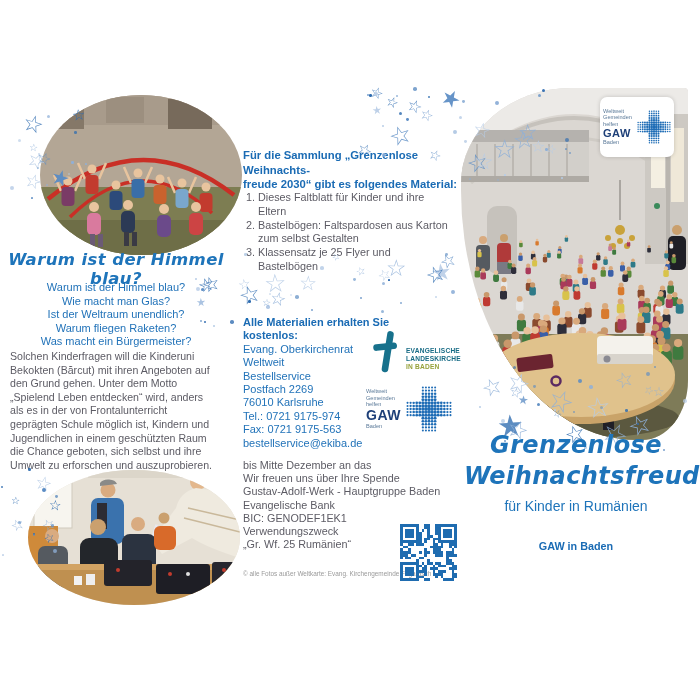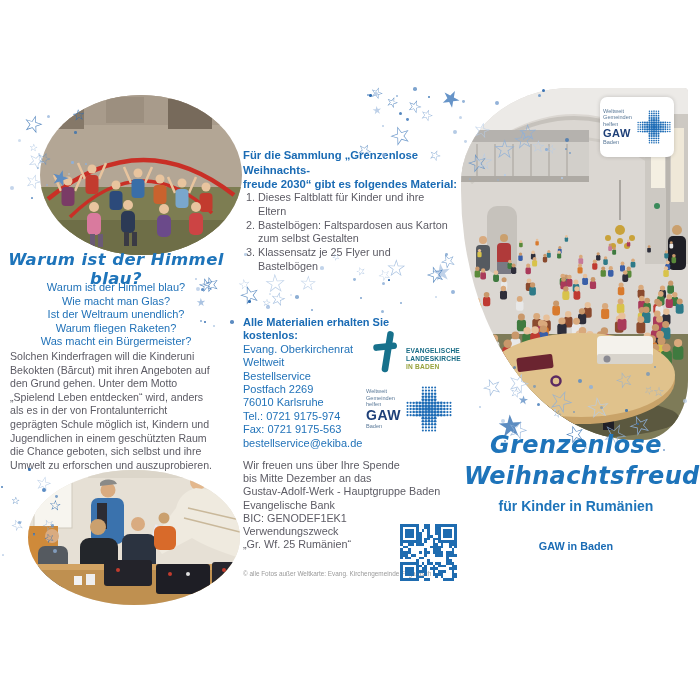--- a/index.html
+++ b/index.html
@@ -59,21 +59,21 @@
            border-radius:7px;display:flex;align-items:center;justify-content:center;
            box-shadow:0 0 4px rgba(0,0,0,.18);z-index:6}
   .gaw-box .g2{font-size:11px;line-height:12px}
   .gaw-box .dotcross{width:34px;height:34px}
   .dotcross svg{display:block;width:100%;height:100%}
 
   
   .title{position:absolute;left:464px;top:430px;width:224px;text-align:center;
          font-size:24px;line-height:31px;z-index:7}
   .subtitle{position:absolute;left:464px;top:498px;width:224px;text-align:center;
-            color:#1e74ba;font-size:14px;font-weight:700;z-index:7}
+            color:#1e74ba;font-size:14px;font-weight:400;z-index:7}
   .campaign{position:absolute;left:464px;top:540px;width:224px;text-align:center;
             font-size:10.8px;line-height:13.5px;color:#55555e;z-index:7}
   .campaign .c1{font-weight:700}
   .campaign .c3{font-weight:700;color:#1a6bb4}
 
   
   .stars{position:absolute;pointer-events:none;z-index:5}
   .stars span{position:absolute;display:inline-block;font-family:"DejaVu Sans",sans-serif;line-height:1}
   .stars i{position:absolute;border-radius:50%;display:block}
 </style>
@@ -354,22 +354,22 @@
           <circle cx="5.5" cy="14.5" r="0.33" fill="#1f6db6"></circle>
           <circle cx="6.5" cy="14.5" r="0.33" fill="#1f6db6"></circle>
           <circle cx="7.5" cy="14.5" r="0.34" fill="#1f6db6"></circle>
           <circle cx="8.5" cy="14.5" r="0.33" fill="#1f6db6"></circle>
           <circle cx="9.5" cy="14.5" r="0.33" fill="#1f6db6"></circle>
         </svg>
       </div>
   </div>
 
   <div class="donation">
+    <div>bis Mitte Dezember an das</div>
     <div>Wir freuen uns über Ihre Spende</div>
-    <div>bis Mitte Dezember an das</div>
     <div>Gustav-Adolf-Werk - Hauptgruppe Baden</div>
     <div>Evangelische Bank</div>
     <div>BIC: GENODEF1EK1</div>
     <div>Verwendungszweck</div>
     <div>„Gr. Wf. 25 Rumänien“</div>
   </div>
 
   <div class="qr">
       <svg viewBox="0 0 21 21" shape-rendering="crispEdges">
         <rect x="0" y="0" width="1" height="1"></rect>

